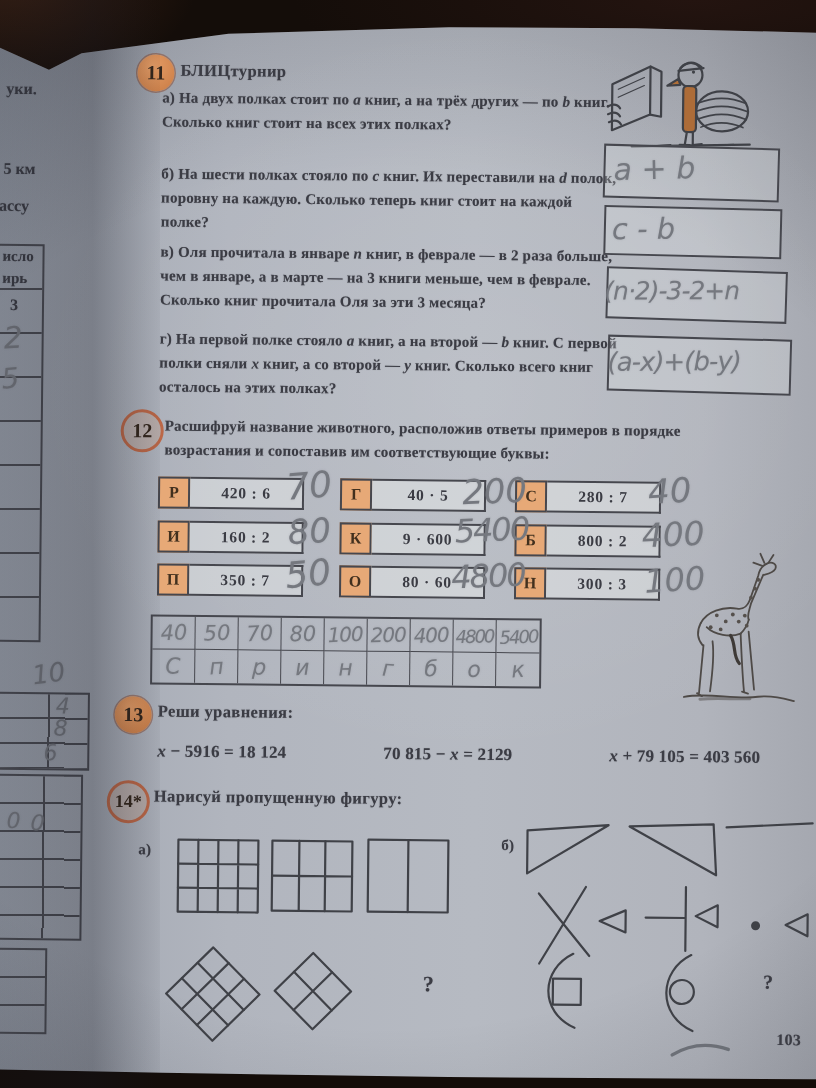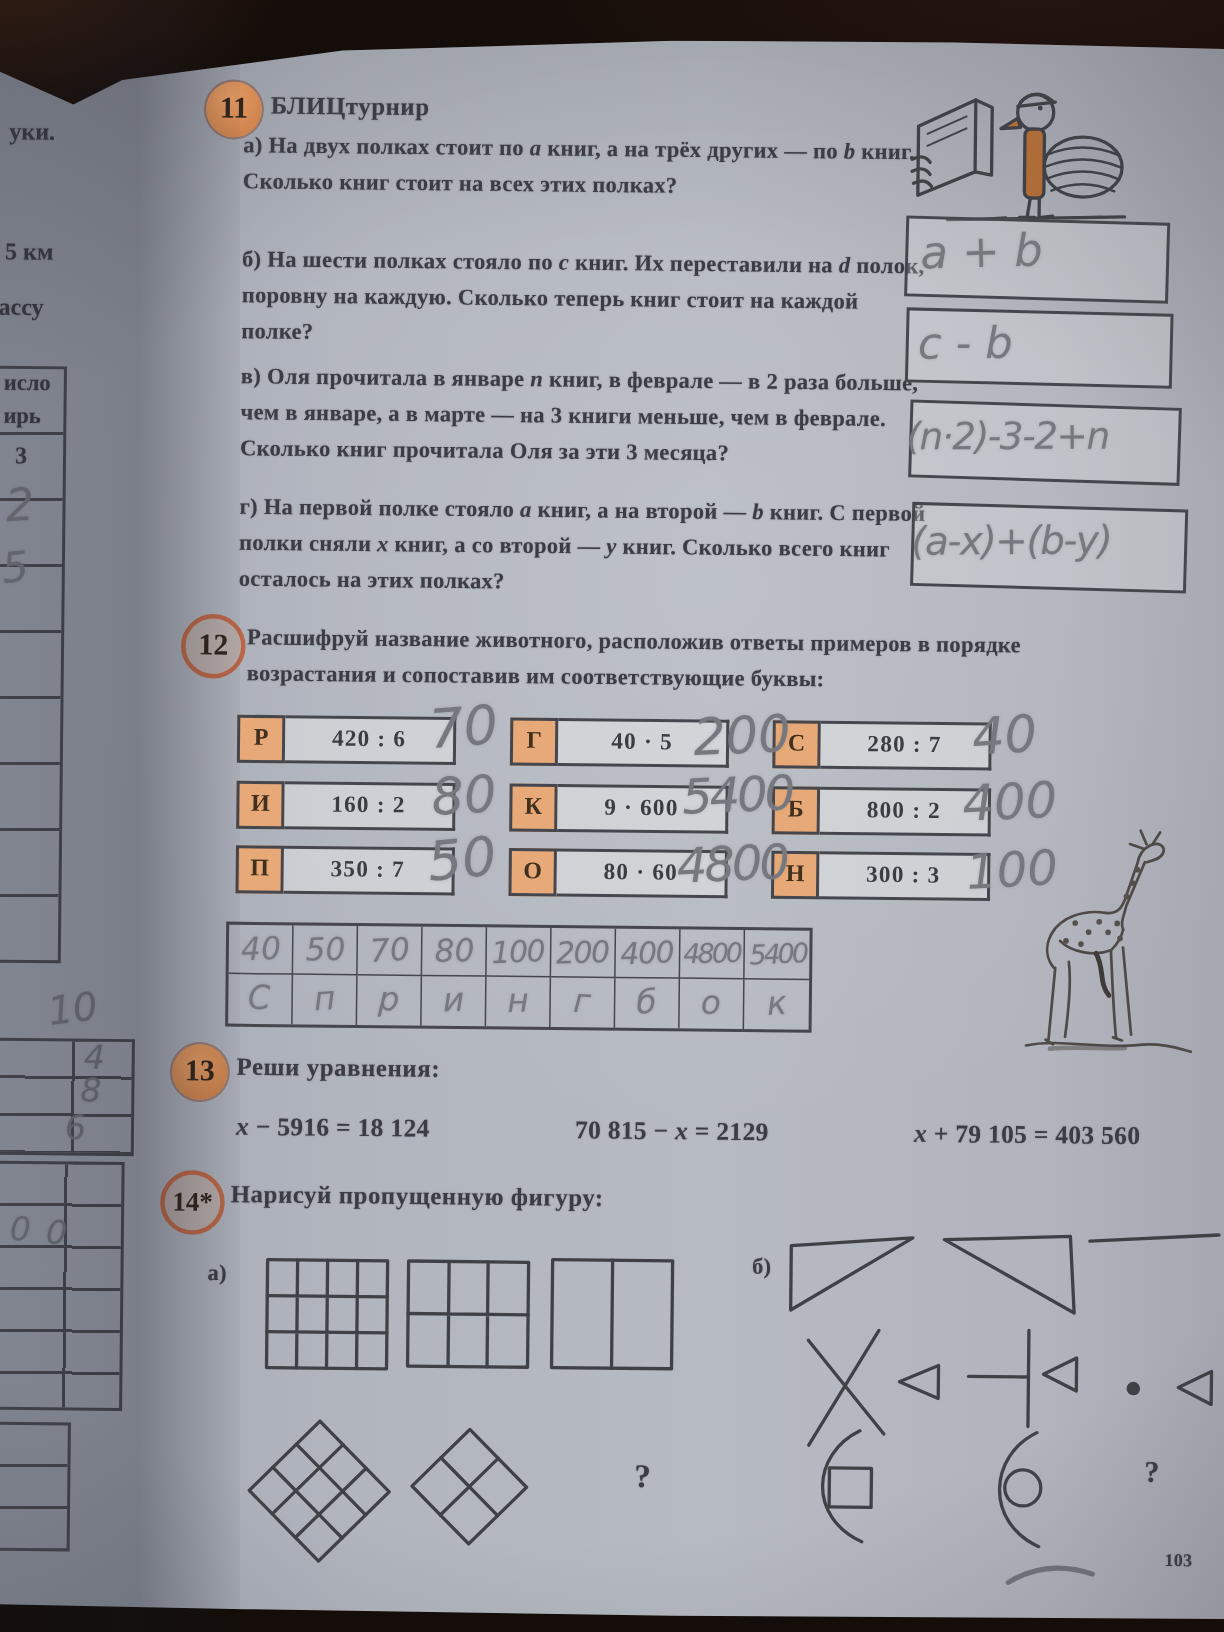--- a/index.html
+++ b/index.html
@@ -362,17 +362,17 @@
           <path d="M44,4 C12,20 10,64 46,80"></path>
           <circle cx="35" cy="41" r="12"></circle>
         </g>
     </svg>
     <div class="abs ptext" style="left:768px;top:966px;font-size:20px;">?</div>
 
     <svg class="abs" style="left:676px;top:1036px;" width="60" height="22">
       <path d="M2,16 Q28,0 58,10" fill="none" stroke="#62656c" stroke-width="3.4" stroke-linecap="round" opacity="0.85"></path>
     </svg>
 
-    <div class="abs ptext" style="left:782px;top:1024px;font-size:12px;">103</div>
+    <div class="abs ptext" style="left:782px;top:1024px;font-size:16px;">103</div>
   </div>
 
   <div class="fold"></div>
 </div>
 
 </body></html>

